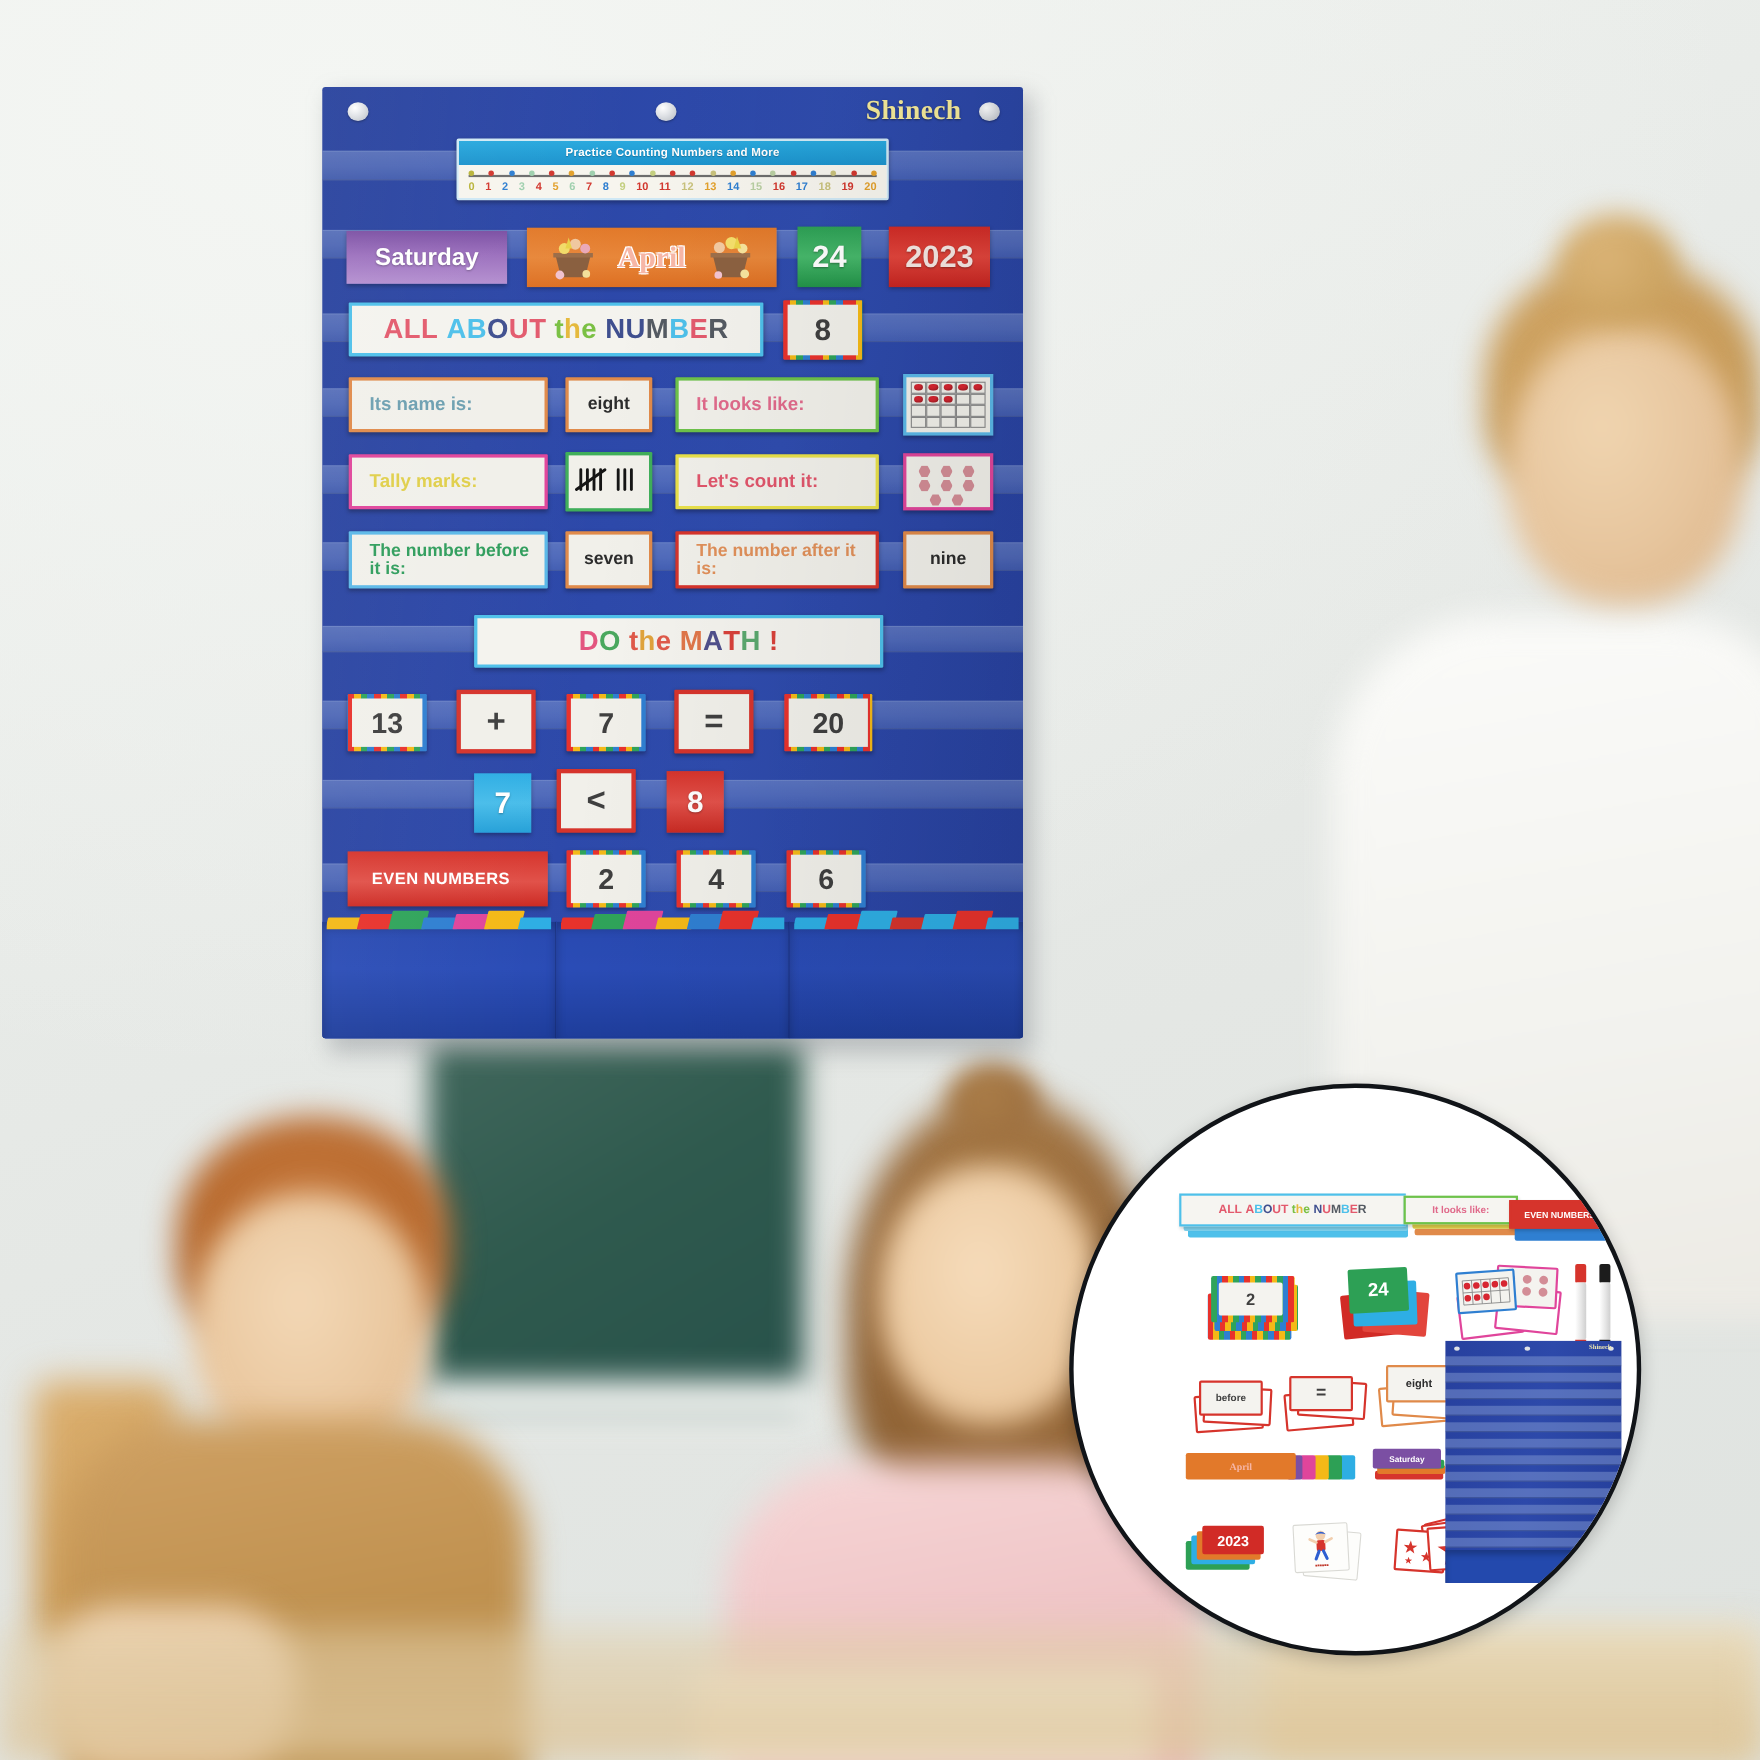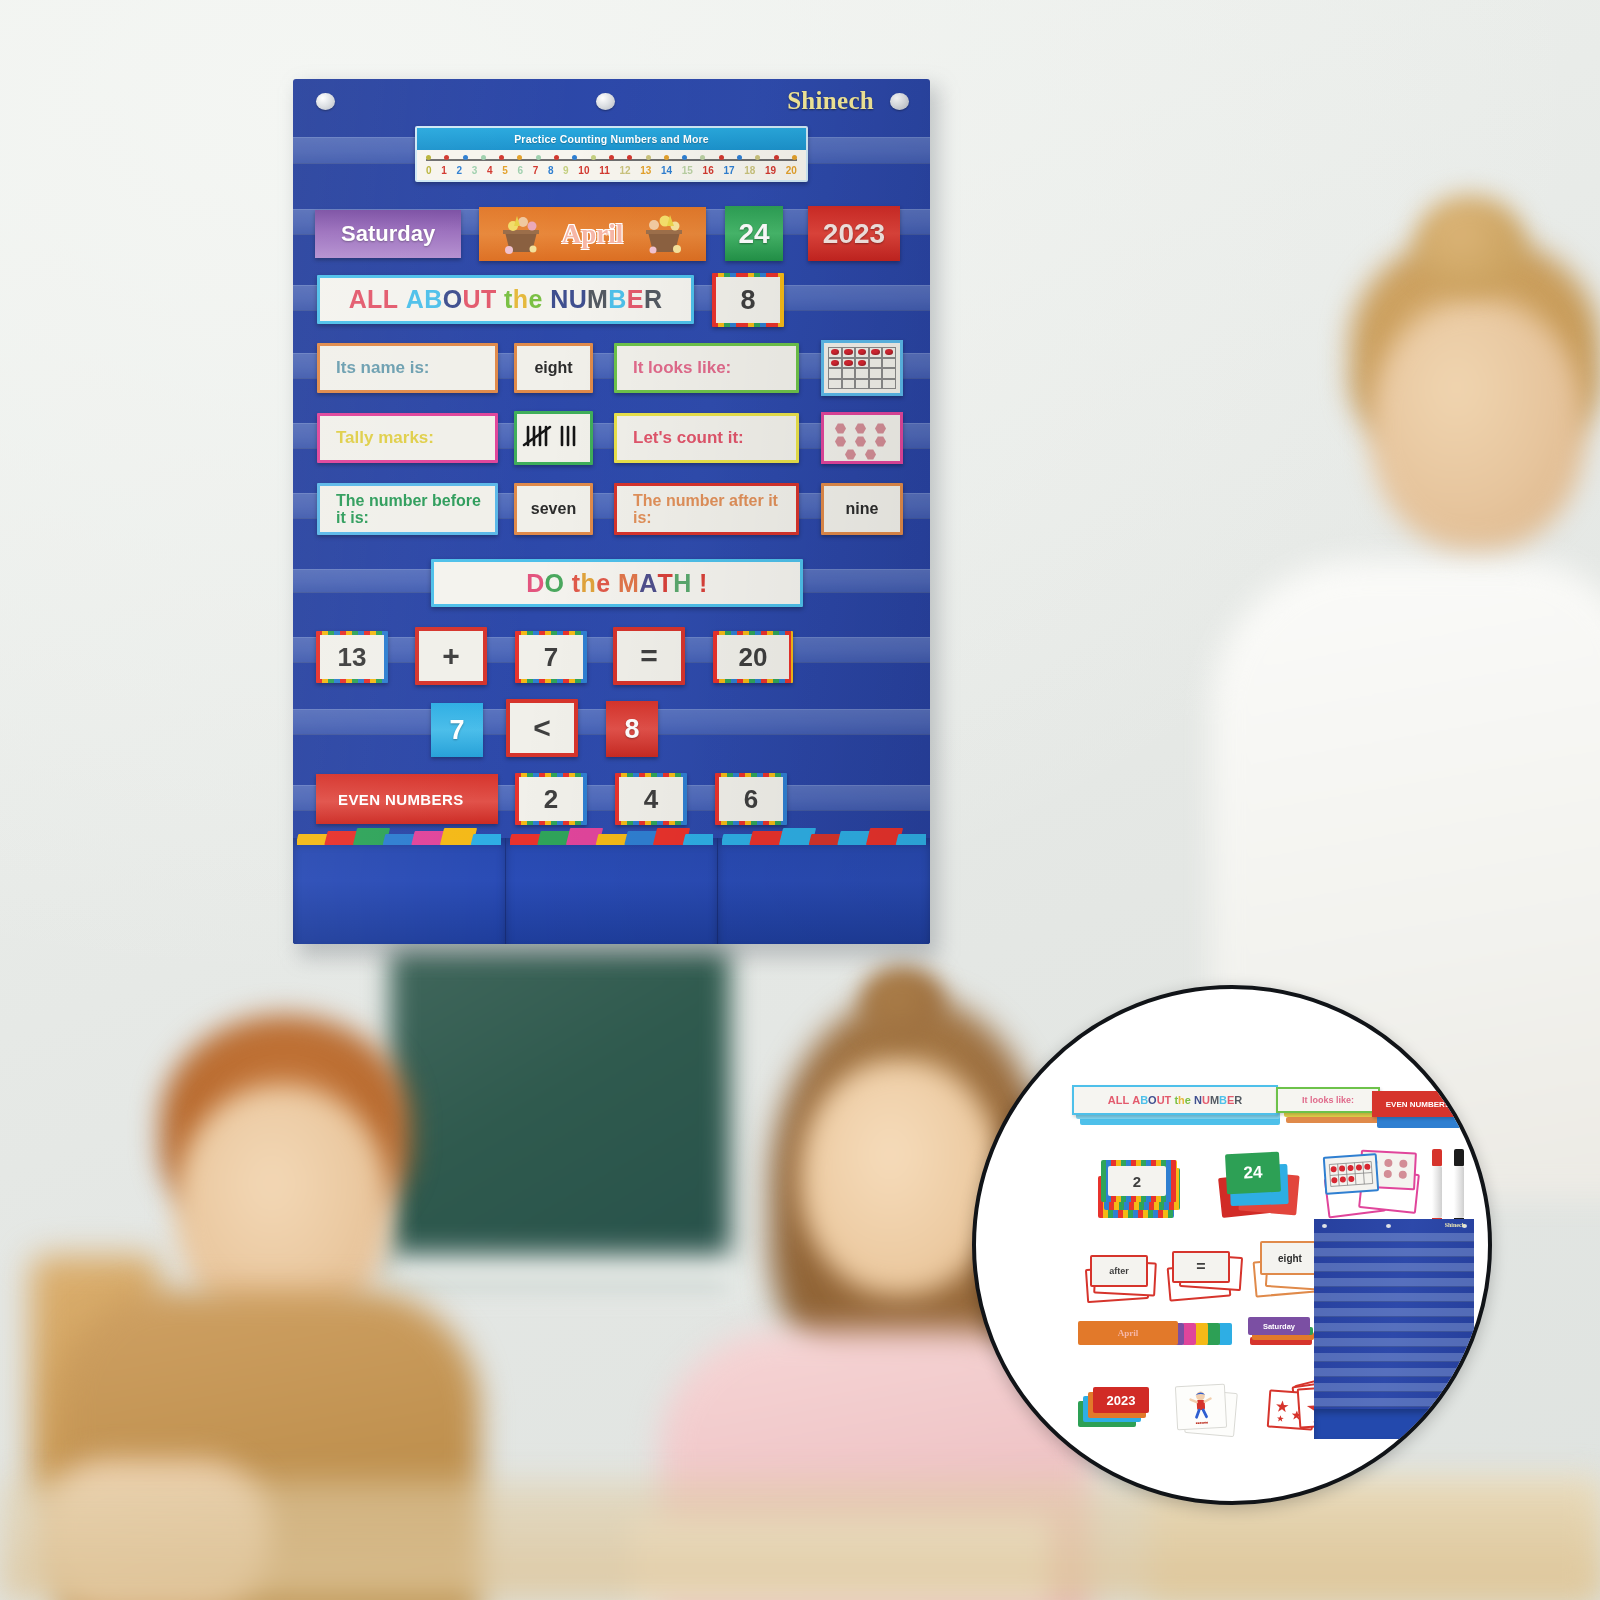--- a/index.html
+++ b/index.html
@@ -775,21 +775,21 @@
     </div>
     <div class="marker" style="left:478px; top:160px;">
       <div class="cap" style="background:#1c1c1c;"></div>
       <div class="body"></div>
       <div class="tip" style="background:#1c1c1c;"></div>
     </div>
 
     <div class="ins-stack" style="left:110px; top:262px; width:80px; height:56px;">
       <div class="sh" style="left:0; top:16px; width:62px; height:34px; background:#fff; border:2px solid #d6342c; transform:rotate(-4deg);"></div>
       <div class="sh" style="left:8px; top:10px; width:62px; height:34px; background:#fff; border:2px solid #d6342c; transform:rotate(3deg);"></div>
-      <div class="ins-top" style="left:4px; top:4px; width:58px; height:32px; border:2px solid #d6342c; font-size:9px; color:#3f3f3f;">after</div>
+      <div class="ins-top" style="left:4px; top:4px; width:58px; height:32px; border:2px solid #d6342c; font-size:9px; color:#3f3f3f;">before</div>
     </div>
 
     <div class="ins-stack" style="left:192px; top:258px; width:82px; height:58px;">
       <div class="sh" style="left:0; top:18px; width:62px; height:34px; background:#fff; border:2px solid #d6342c; transform:rotate(-5deg);"></div>
       <div class="sh" style="left:12px; top:8px; width:62px; height:34px; background:#fff; border:2px solid #d6342c; transform:rotate(4deg);"></div>
       <div class="ins-top" style="left:4px; top:4px; width:58px; height:32px; border:2px solid #d6342c; font-size:16px; color:#3f3f3f;">=</div>
     </div>
 
     <div class="ins-stack" style="left:278px; top:252px; width:82px; height:60px;">
       <div class="sh" style="left:0; top:18px; width:62px; height:36px; background:#fff; border:2px solid #e08a4a; transform:rotate(-5deg);"></div>

